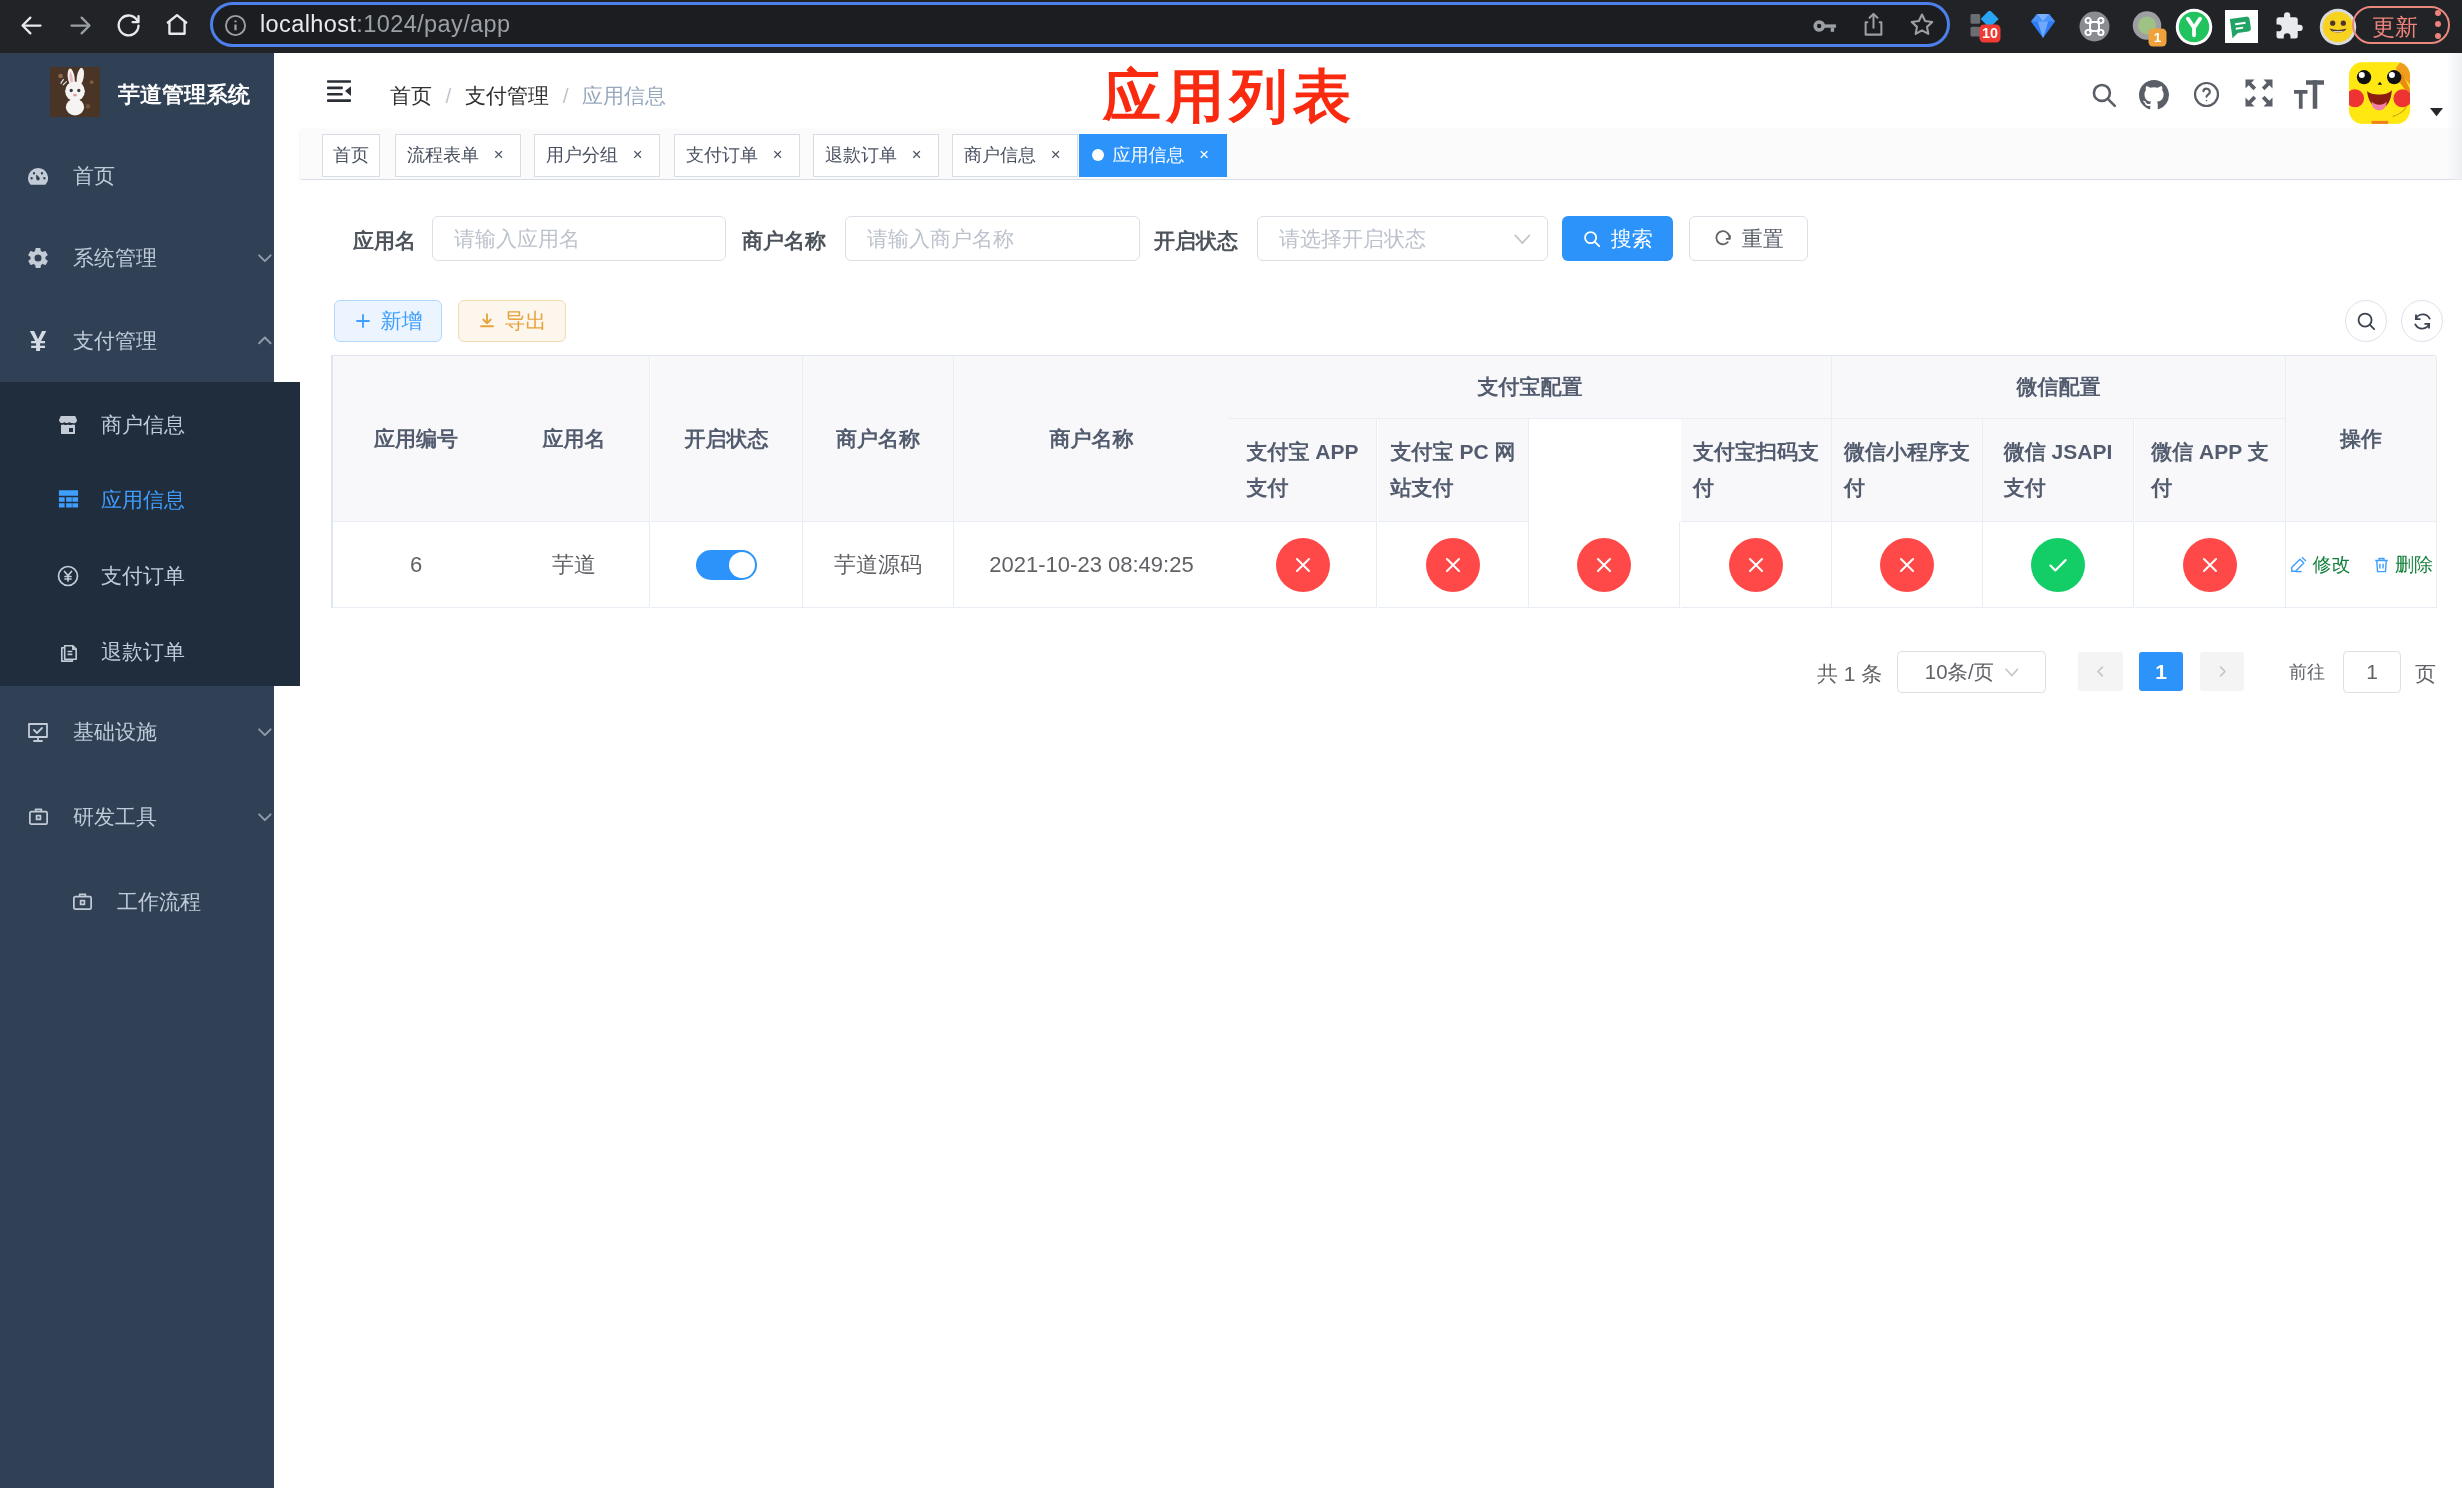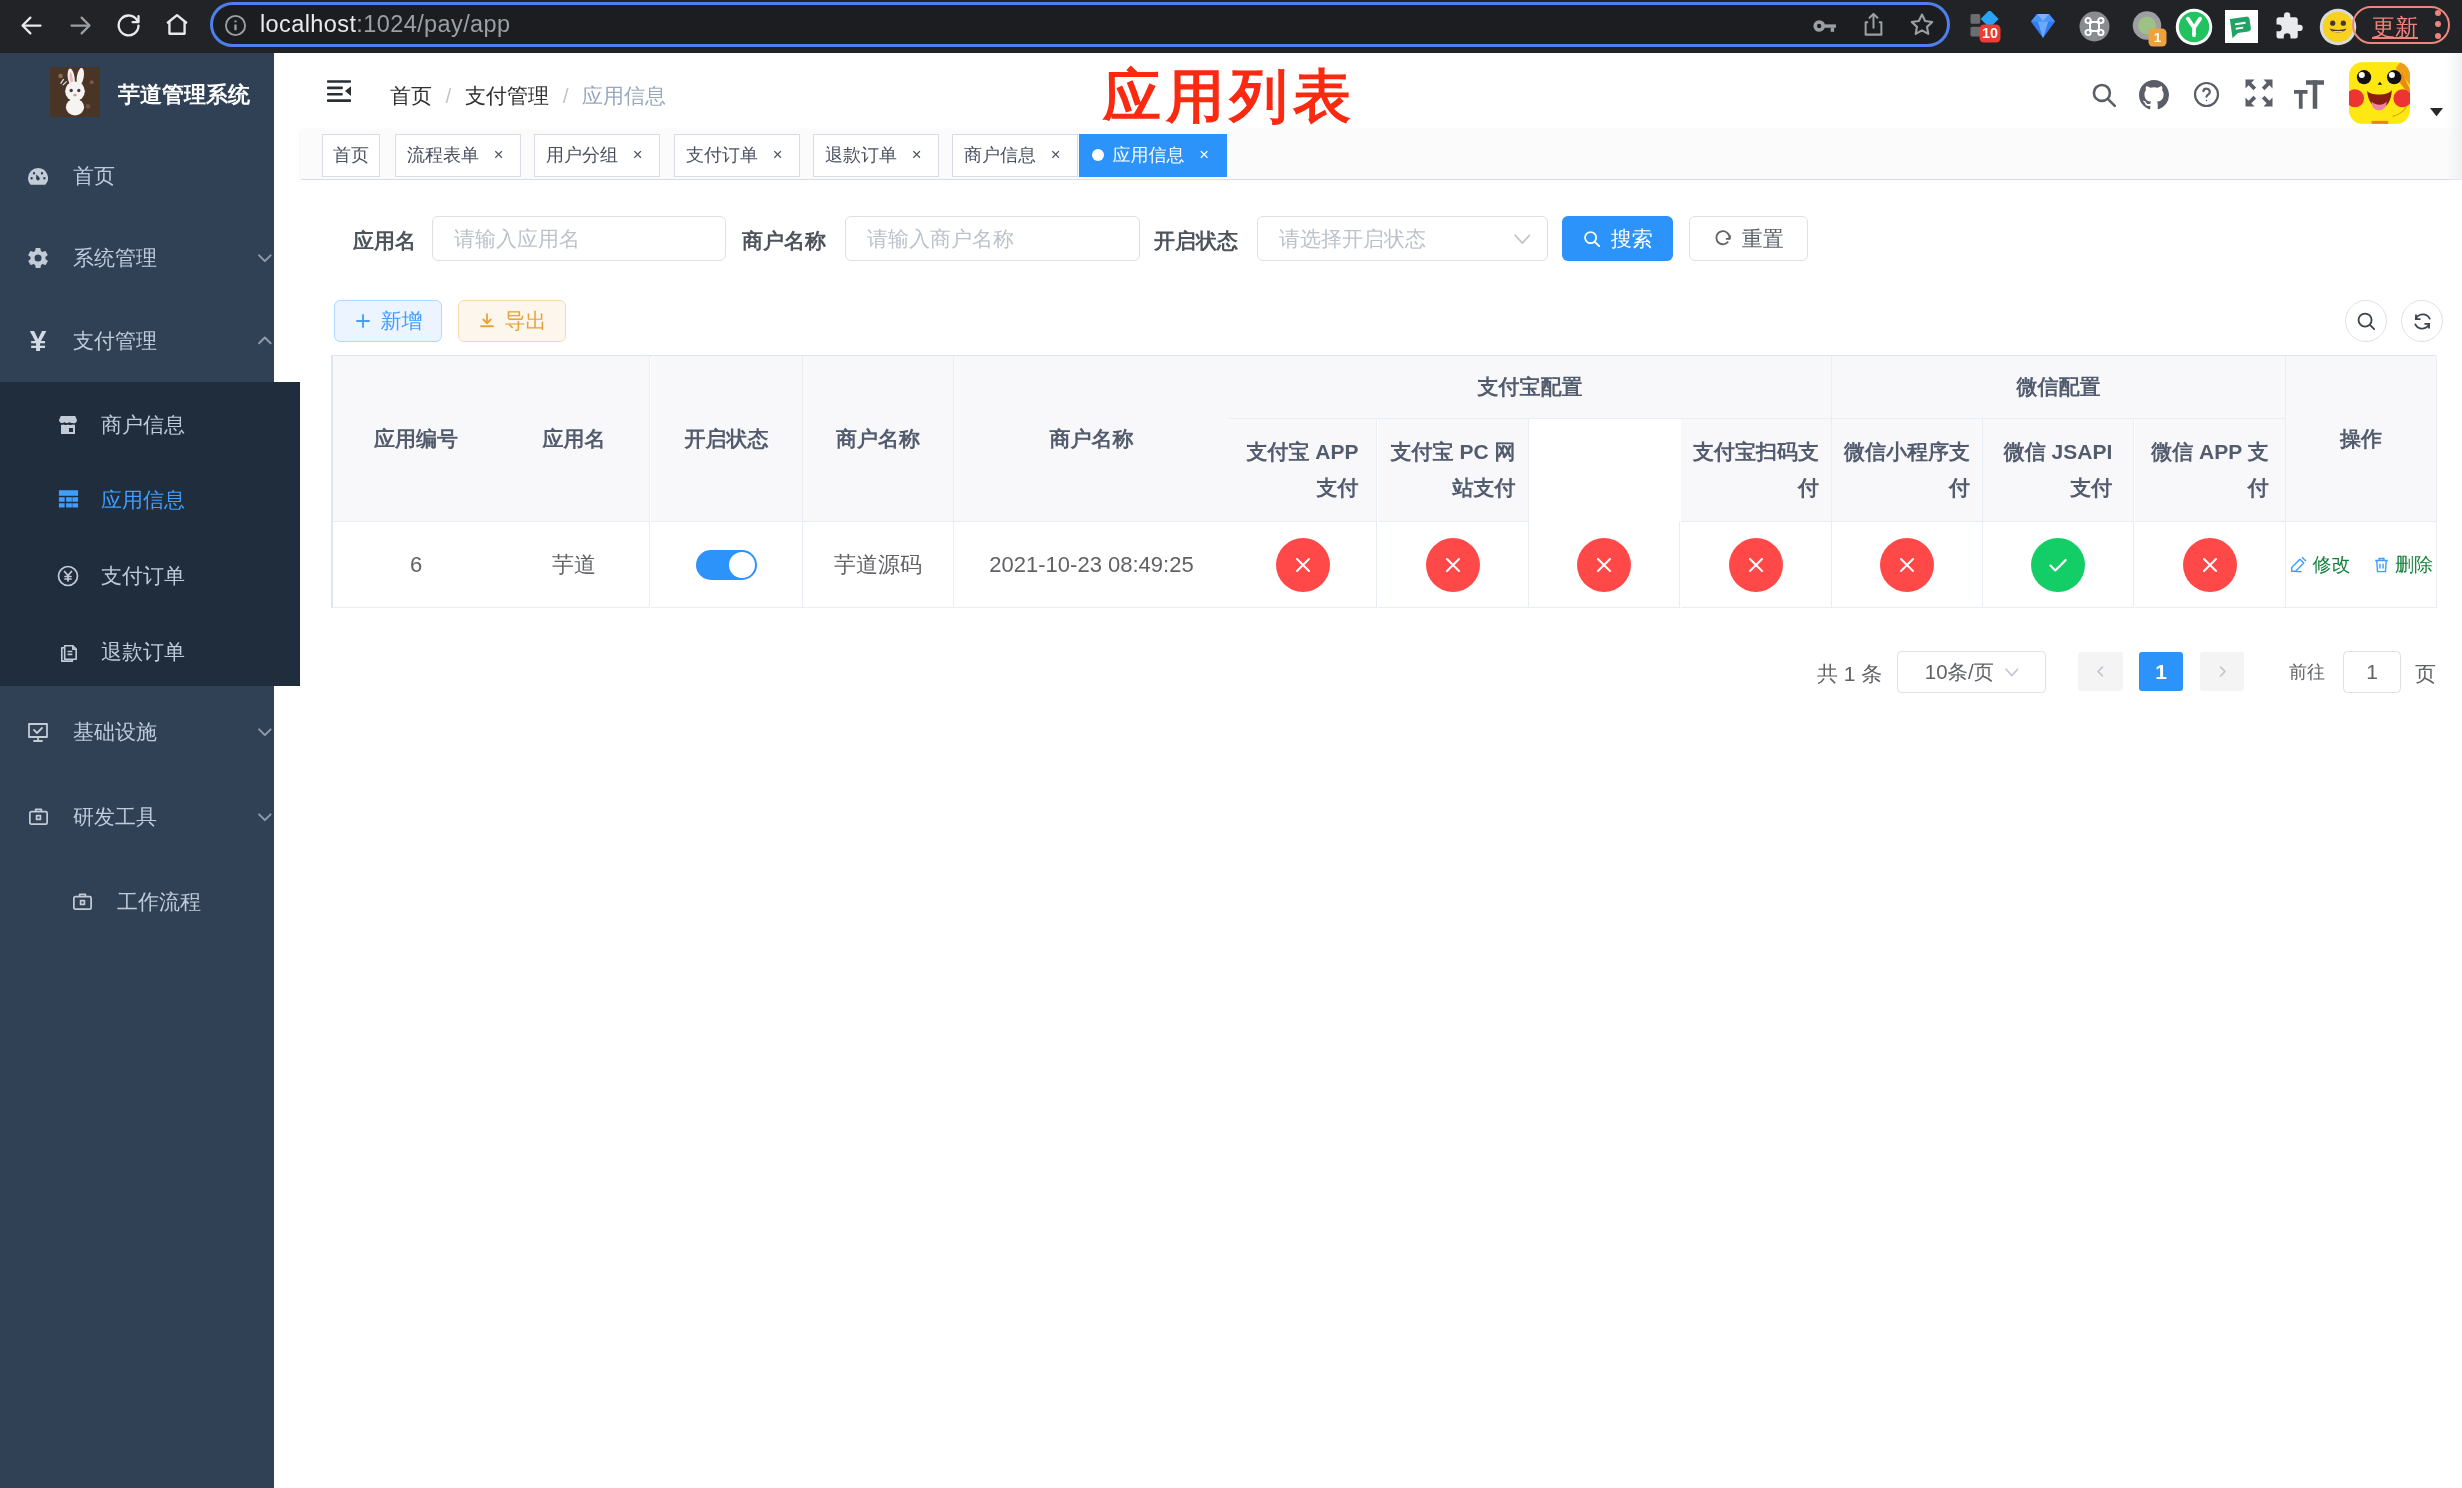--- a/index.html
+++ b/index.html
@@ -21,21 +21,21 @@
 #navbar { position:absolute; left:301px; top:53px; width:2162px; height:76px; background:#fff; }
 #tags { position:absolute; left:301px; top:129px; width:2162px; height:51px; background:#fbfbfc; border-bottom:1.5px solid #d8dce5; box-shadow:inset 0 2.3px 3.8px rgba(0,0,0,.05); box-shadow:0 1.5px 4.5px rgba(0,0,0,.08);  }
 .tag { position:absolute; top:4.5px; height:43px; border:1.5px solid #d8dce5; background:#fff; color:#495060; font-size:18px; display:flex; align-items:center; justify-content:center; }
 .tagx { margin-left:9px; width:21px; height:21px; border-radius:50%; display:flex; align-items:center; justify-content:center; font-size:16.7px; }
 
 #content { position:absolute; left:301px; top:180px; width:2162px; height:1308px; background:#fff; }
 .lbl { position:absolute; font-size:21px; font-weight:700; color:#4e545c; top:47px; }
 .inp { position:absolute; top:36px; height:45px; border:1.5px solid #dcdfe6; border-radius:6px; background:#fff; display:flex; align-items:center; color:#bcc2cc; font-size:21px; padding-left:21px; }
 .btn { position:absolute; border-radius:6px; display:flex; align-items:center; justify-content:center; font-size:21px; }
 .tc { position:absolute; border-right:1.5px solid #e9edf4; border-bottom:1.5px solid #e9edf4; display:flex; align-items:center; justify-content:center; }
-.th { background:#f8f8fa; color:#525c6e; font-weight:700; font-size:21px; text-align:right; line-height:36px; }
+.th { background:#f8f8fa; color:#525c6e; font-weight:700; font-size:21px; text-align:left; line-height:36px; }
 .td { background:#fff; color:#606266; font-size:22px; }
 .circ { width:54px; height:54px; border-radius:50%; display:flex; align-items:center; justify-content:center; }
 
 .pgbtn { position:absolute; top:472px; height:39px; border-radius:3px; display:flex; align-items:center; justify-content:center; }
 </style>
 </head>
 <body>
 <div id="chrome">
   
   <svg class="ab" style="left:18px;top:12px" width="27" height="27" viewBox="0 0 24 24" fill="none" stroke="#e8eaed" stroke-width="2" stroke-linecap="round" stroke-linejoin="round">
@@ -121,21 +121,21 @@
   <svg class="ab" style="left:2319px;top:7.6px" width="38" height="38" viewBox="0 0 50 50">
       <circle cx="25" cy="25" r="24" fill="#d9dadc"></circle>
       <circle cx="25" cy="25" r="20" fill="#f7d21e"></circle>
       <circle cx="18" cy="20" r="3.4" fill="#4e342e"></circle>
       <circle cx="32" cy="20" r="3.4" fill="#4e342e"></circle>
       <path d="M14 27c2.5 7 19.5 7 22 0-5 2.5-17 2.5-22 0z" fill="#4e342e"></path>
       <path d="M17 29.5c3 3.4 13 3.4 16 0-4.5 1.6-11.5 1.6-16 0z" fill="#fff"></path>
     </svg>
   
   <div class="ab flex" style="left:2352px;top:6px;width:98px;height:38px;border:2.3px solid #e9897e;border-radius:19.7px;"></div>
-  <div class="ab" style="left:2372px;top:12px;font-size:23px;color:#ed837a;text-decoration:underline;">更新</div>
+  <div class="ab" style="left:2372px;top:12px;font-size:23px;color:#ed837a;">更新</div>
   <div class="ab" style="left:2435px;top:0;width:6px;height:45px;">
     <span style="position:absolute;left:0;top:9.8px;width:6px;height:6px;border-radius:50%;background:#ed837a"></span>
     <span style="position:absolute;left:0;top:21px;width:6px;height:6px;border-radius:50%;background:#ed837a"></span>
     <span style="position:absolute;left:0;top:33px;width:6px;height:6px;border-radius:50%;background:#ed837a"></span>
   </div>
 </div>
 <div id="sidebar">
 
   <svg class="ab" style="left:50px;top:14.4px" width="50" height="50" viewBox="0 0 66 66">
       <rect width="66" height="66" fill="#4a3426"></rect>

